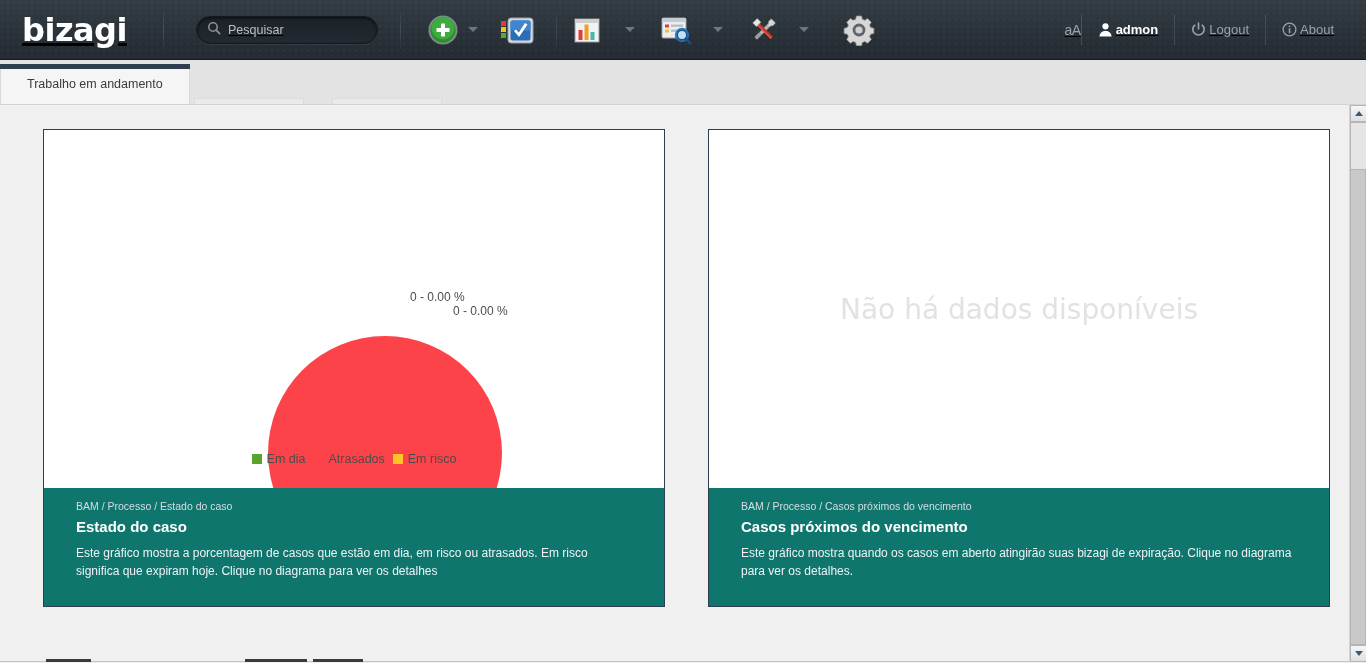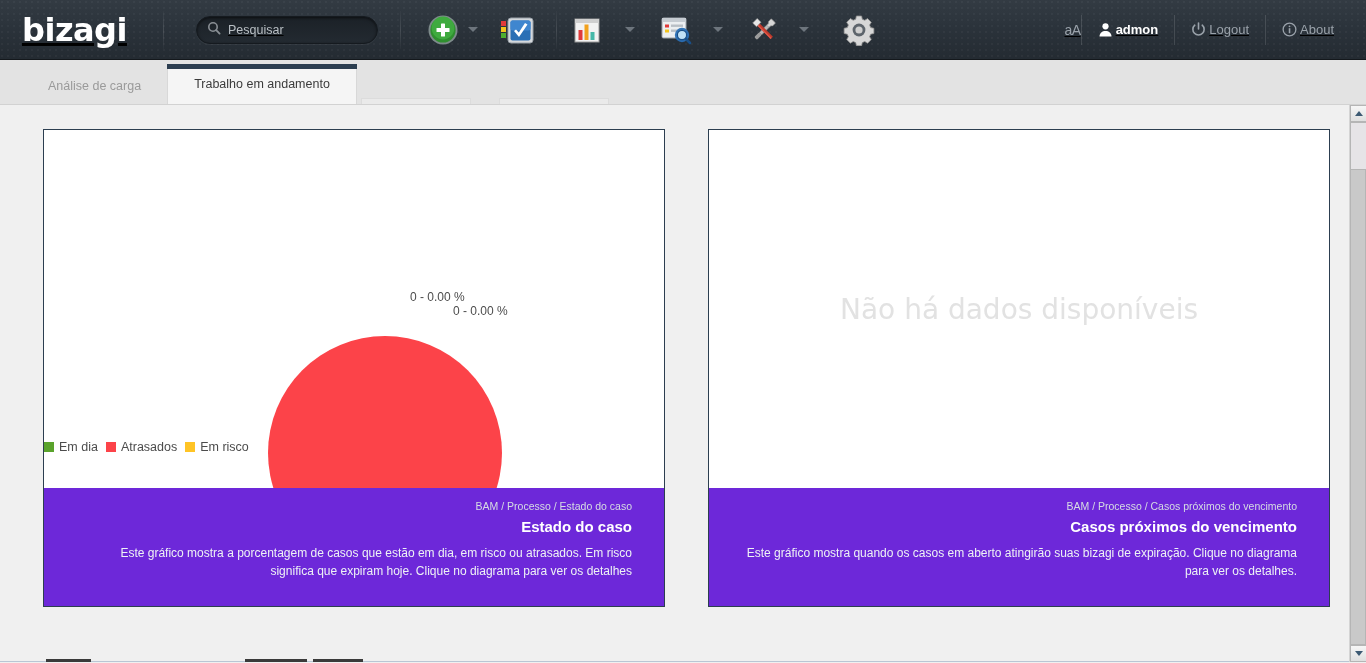--- a/index.html
+++ b/index.html
@@ -150,25 +150,24 @@
     margin-left: 25px;
   }
   .panel-body {
     flex: 1 1 auto;
     position: relative;
     background: #ffffff;
     overflow: hidden;
   }
   .panel-footer {
     flex: 0 0 auto;
-    background: #6d28d9;
+    background: #0f766e;
     color: #ffffff;
     padding: 12px 32px 16px 32px;
     min-height: 118px;
-    text-align: right;
   }
   .bc { font-size: 10.5px; color: #d6dce2; margin-bottom: 6px; }
   .ptitle { font-size: 15px; font-weight: bold; margin-bottom: 9px; }
   .pdesc { font-size: 12px; line-height: 1.5; color: #eef2f5; }
 
   
   .pie-wrap { position: absolute; inset: 0; }
   .pie-label {
     position: absolute;
     font-size: 12px;
@@ -177,22 +176,22 @@
   }
   .pie-circle {
     position: absolute;
     width: 234px; height: 234px;
     border-radius: 50%;
   }
 
   .legend {
     position: absolute;
     left: 0; right: 0;
-    bottom: 34px;
-    display: flex; justify-content: flex-start; align-items: center; gap: 8px;
+    bottom: 22px;
+    display: flex; justify-content: center; align-items: center; gap: 8px;
     font-size: 12.5px; color: #4c4c4c;
   }
   .legend-item { display: flex; align-items: center; gap: 5px; }
   .swatch { width: 10px; height: 10px; display: inline-block; }
 
   .nodata {
     position: absolute;
     left: 0; right: 0; top: 0; bottom: 0;
     display: flex; align-items: center; justify-content: center;
     font-size: 28px;
@@ -373,23 +372,20 @@
         <circle cx="8" cy="8" r="6.8" fill="none" stroke="#9aa2aa" stroke-width="1.4"></circle>
         <circle cx="8" cy="4.6" r="1" fill="#9aa2aa"></circle>
         <rect x="7.2" y="6.6" width="1.7" height="5.4" fill="#9aa2aa"></rect>
       </svg>
       <span>About</span>
     </span>
   </div>
 </div>
 
 <div class="tabstrip">
-  <div class="tab" style="margin-left:22px;">
-    <span>Análise de carga</span>
-  </div>
   <div class="tab active">
     <span>Trabalho em andamento</span>
   </div>
   <div class="tab-ghost"></div>
   <div class="tab-ghost" style="margin-left:28px;"></div>
 </div>
 
 <div class="workspace">
 
   <div class="panels">

